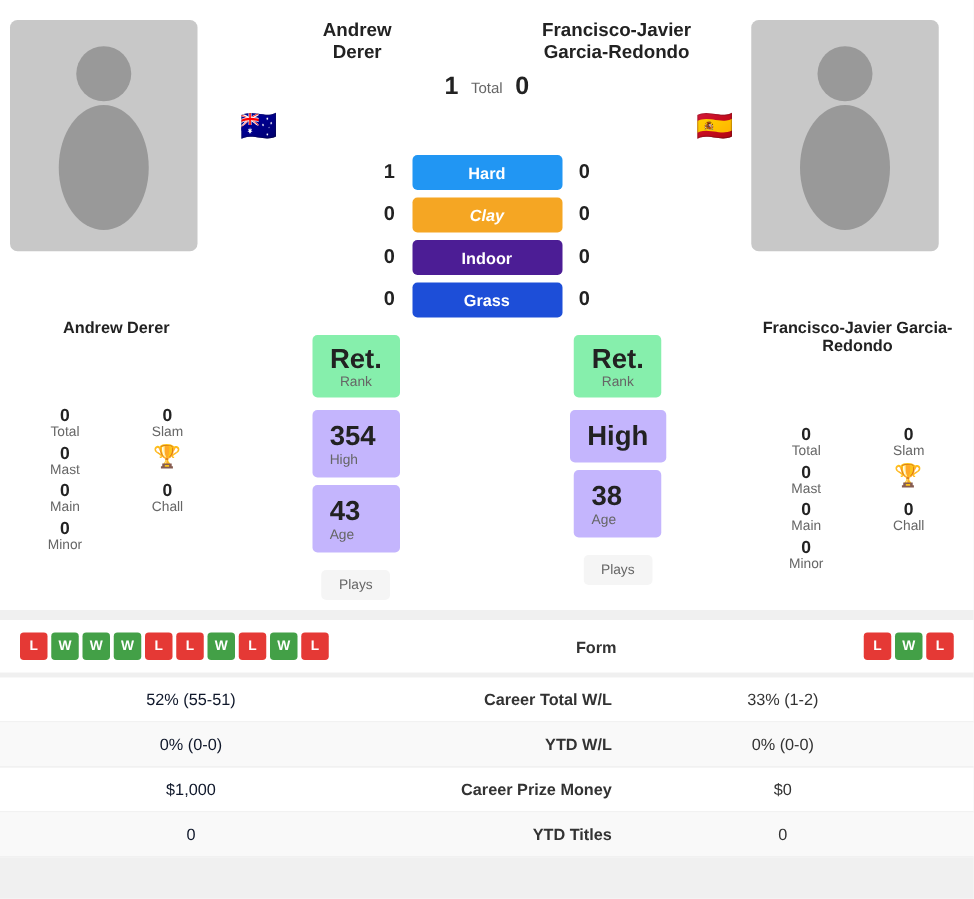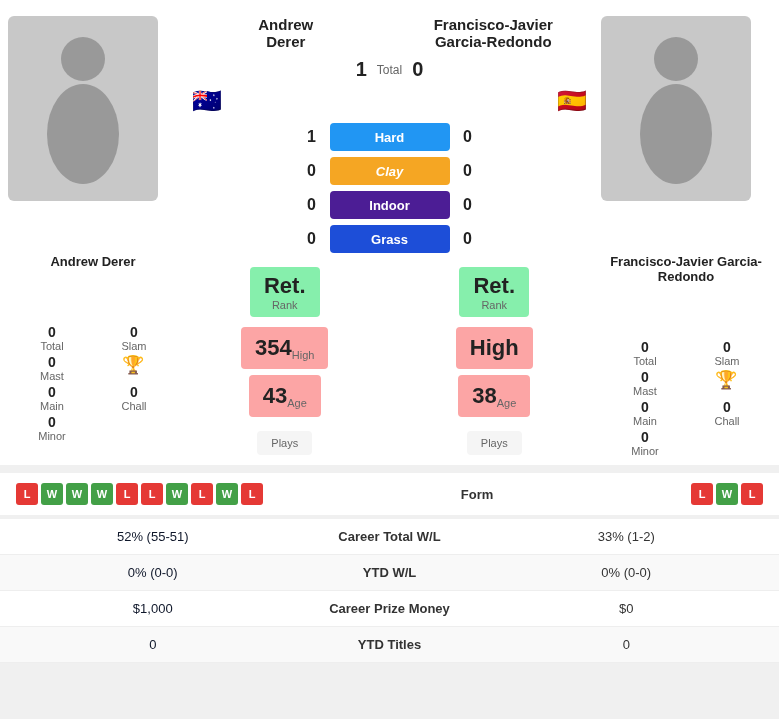--- a/index.html
+++ b/index.html
@@ -166,23 +166,23 @@
       font-weight: bold;
     }
 
     .badge-hard { background: #2196F3; }
     .badge-clay { background: #F5A623; font-style: italic; }
     .badge-indoor { background: #4c1d95; }
     .badge-grass { background: #1d4ed8; text-align: center; }
 
     .stat-box {
       display: flex;
-      flex-direction: row;
-      align-items: flex-end;
-      background: #fca5a5;
+      flex-direction: column;
+      align-items: flex-start;
+      background: #c4b5fd;
       border-radius: 4px;
       padding: 8px 14px;
       min-width: 70px;
     }
 
     .stat-box-value {
       font-size: 22px;
       font-weight: bold;
       color: #222;
     }
@@ -247,21 +247,21 @@
 
     .stats-left {
       flex: 1;
       text-align: center;
       font-size: 13px;
       color: #0f172a;
     }
 
     .stats-center {
       width: 200px;
-      text-align: center;
+      text-align: right;
       font-size: 13px;
       font-weight: bold;
       color: #333;
     }
 
     .stats-right {
       flex: 1;
       text-align: center;
       font-size: 13px;
       color: #333;

